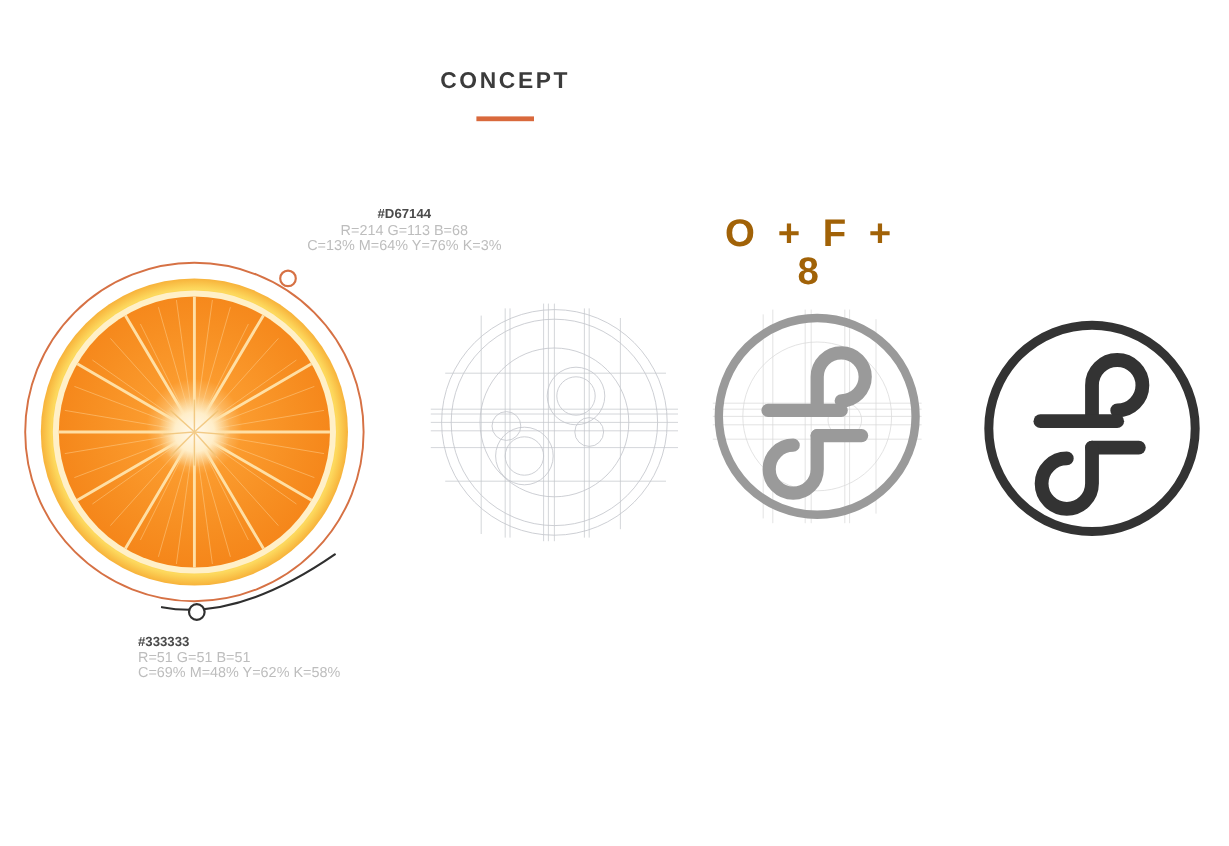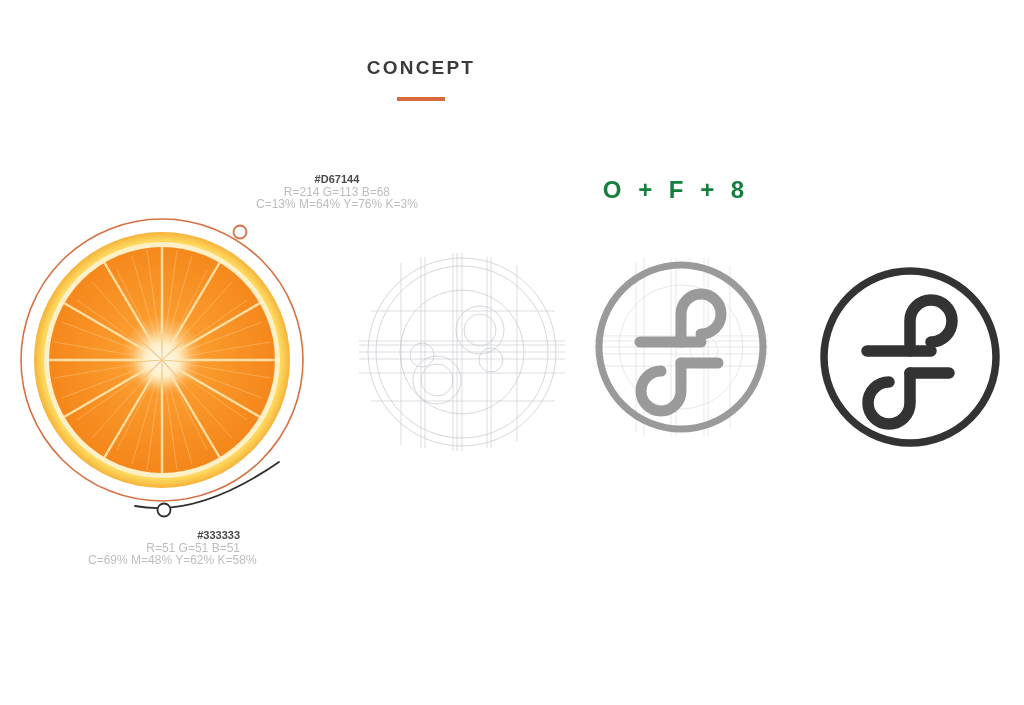--- a/index.html
+++ b/index.html
@@ -54,36 +54,36 @@
   }
   .swatch-rgb, .swatch-cmyk {
     font-family: "Liberation Sans", sans-serif;
     font-size: 12px;
     color: #bdbdbd;
     line-height: 12px;
     white-space: nowrap;
   }
 
   #swatch-primary { left: 256px; top: 172px; text-align: center; }
-  #swatch-secondary { left: 88px; top: 528px; width: 152px; text-align: right; }
+  #swatch-secondary { left: 115px; top: 528px; width: 152px; text-align: left; }
 
   
   #formula-block {
     position: absolute;
     left: 600px;
     top: 178px;
     width: 152px;
     text-align: center;
   }
   #formula-text {
     font-family: "Liberation Sans", sans-serif;
-    font-size: 24px;
+    font-size: 32px;
     font-weight: bold;
     letter-spacing: 5px;
-    color: #15803d;
+    color: #a16207;
     line-height: 1;
   }
 
   
   #orange-panel { left: 22px; top: 200px; width: 300px; height: 330px; }
   #wire-panel   { left: 365px; top: 255px; width: 195px; height: 195px; }
   #gray-panel   { left: 592px; top: 258px; width: 178px; height: 178px; }
   #dark-panel   { left: 815px; top: 262px; width: 190px; height: 190px; }
 
   svg { display: block; overflow: visible; }

